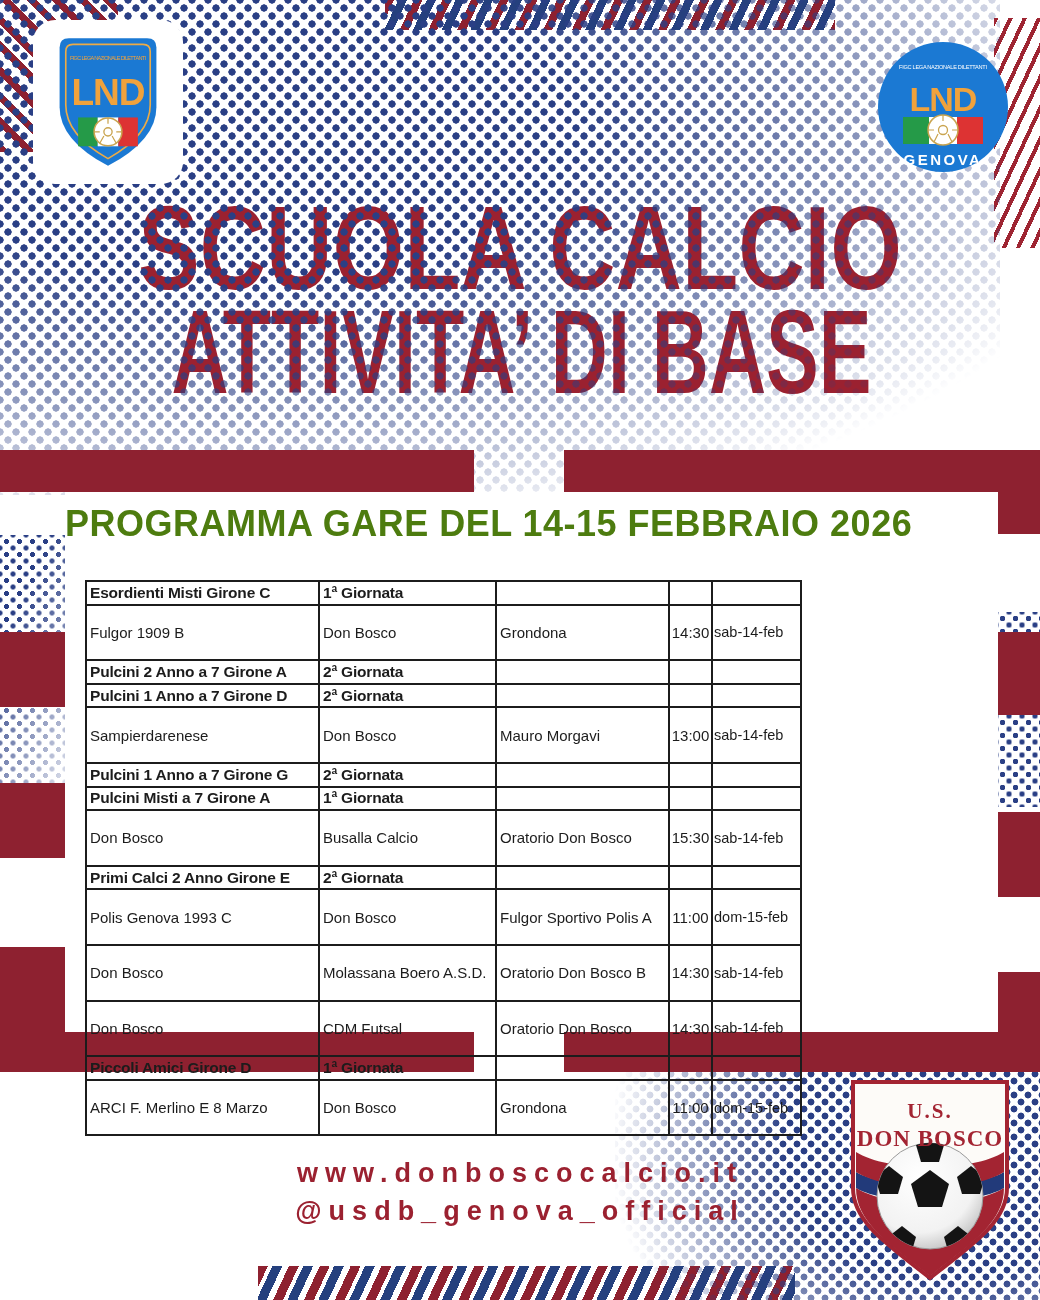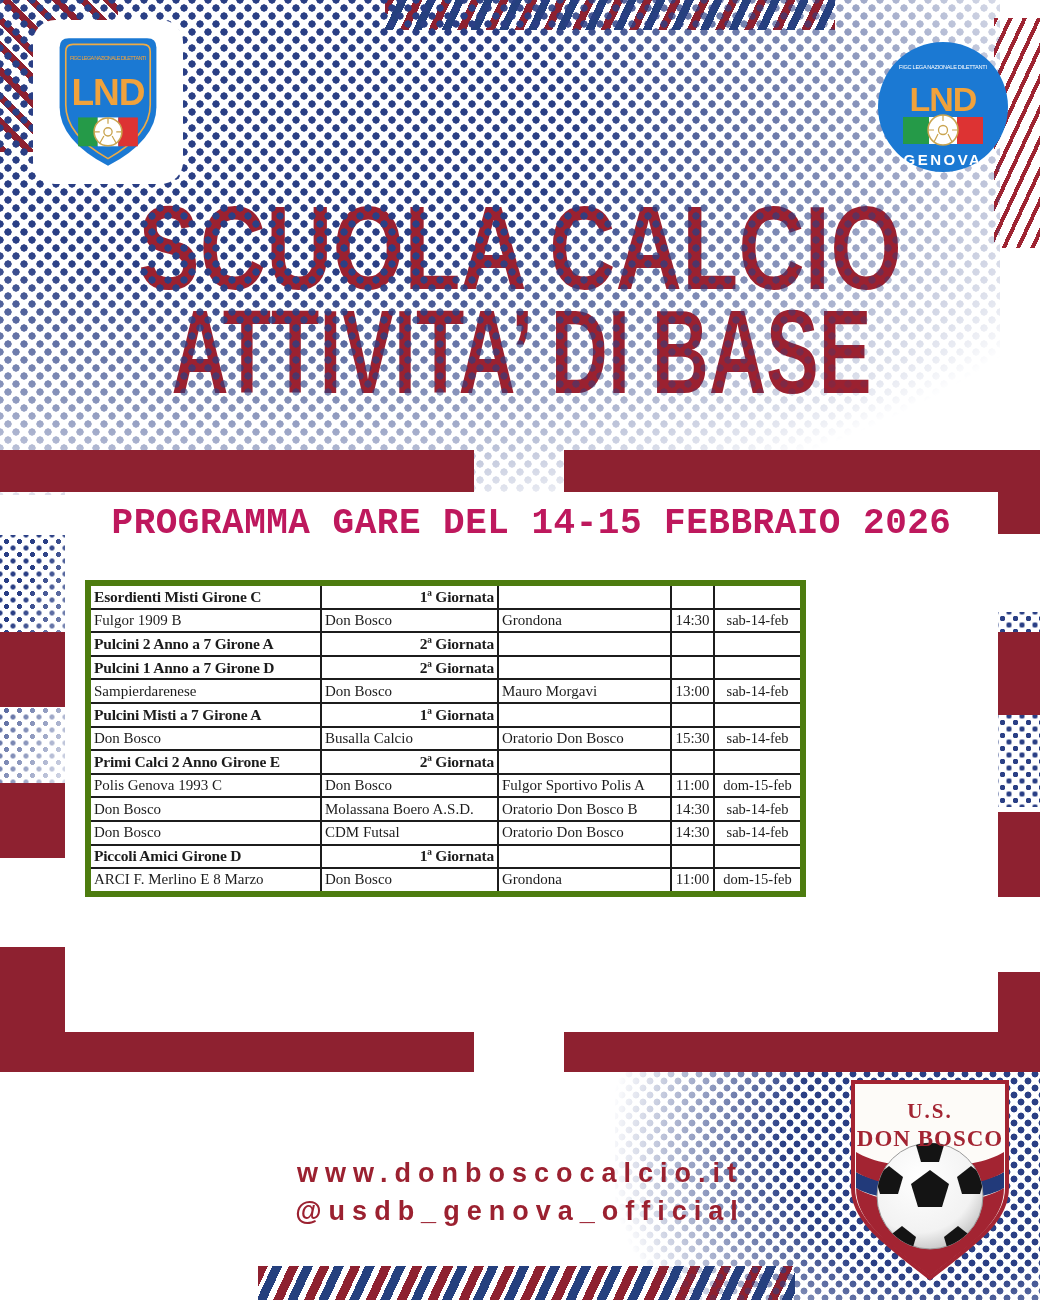--- a/index.html
+++ b/index.html
@@ -63,33 +63,33 @@
   .bar-r3{left:997px;top:972px;width:43px;height:60px;}
 
   
   .main-title{left:0;top:196px;width:1040px;text-align:center;color:#9b2130;font-weight:700;z-index:1;}
   .tl{display:block;font-size:118px;line-height:104px;transform-origin:50% 50%;white-space:nowrap;}
   .tl1{transform:scaleX(.78);}
   .tl2{transform:scaleX(.67);}
 
   
   .card{left:65px;top:492px;width:933px;height:540px;background:#ffffff;z-index:3;}
-  .program-title{left:65px;top:503px;width:933px;text-align:center;font-size:36px;font-weight:700;
-    letter-spacing:.5px;color:#be185d;z-index:4;white-space:nowrap;font-family:Liberation Mono, monospace;}
+  .program-title{left:65px;top:503px;width:933px;font-size:36px;font-weight:700;
+    letter-spacing:.5px;color:#4d7c0f;z-index:4;white-space:nowrap;}
 
   
   .schedule{left:85px;top:580px;z-index:4;}
-  .schedule table{border-collapse:collapse;table-layout:fixed;width:715px;border:6px solid #4d7c0f;
-    font-family:Liberation Serif, serif;}
+  .schedule table{border-collapse:collapse;table-layout:fixed;width:715px;border:1px solid #4d7c0f;
+    font-family:Liberation Sans, sans-serif;}
   .schedule td{border:2px solid #1c1c1c;height:21.6px;padding:0 3px;font-size:15px;color:#1c1c1c;
     white-space:nowrap;overflow:hidden;vertical-align:middle;}
   .schedule tr.group td{font-weight:700;font-size:15.5px;letter-spacing:-.2px;}
-  .schedule td.round{text-align:right;}
-  .schedule tr.match td:nth-child(4){text-align:center;padding:0 1px;}
-  .schedule tr.match td:nth-child(5){text-align:center;padding:0 1px;font-size:14.5px;}
+  .schedule td.round{text-align:left;}
+  .schedule tr.match td:nth-child(4){text-align:center;padding:16px 1px;}
+  .schedule tr.match td:nth-child(5){padding:0 1px;font-size:14.5px;}
 
   
   .footer-web{left:0;top:1158px;width:1040px;text-align:center;font-size:27px;font-weight:700;
     letter-spacing:7px;color:#9b2130;z-index:2;}
   .footer-social{left:0;top:1196px;width:1040px;text-align:center;font-size:27px;font-weight:700;
     letter-spacing:7px;color:#9b2130;z-index:2;}
 
   
   .lnd-card{left:33px;top:20px;width:150px;height:164px;background:#ffffff;border-radius:22px;z-index:4;
     display:flex;align-items:center;justify-content:center;}
@@ -170,20 +170,27 @@
             <td></td>
             <td></td>
             <td></td>
           </tr>
           <tr class="match">
             <td>Sampierdarenese</td>
             <td>Don Bosco</td>
             <td>Mauro Morgavi</td>
             <td>13:00</td>
             <td>sab-14-feb</td>
+          </tr>
+          <tr class="group">
+            <td>Pulcini 1 Anno a 7 Girone G</td>
+            <td class="round">2ª Giornata</td>
+            <td></td>
+            <td></td>
+            <td></td>
           </tr>
           <tr class="group">
             <td>Pulcini Misti a 7 Girone A</td>
             <td class="round">1ª Giornata</td>
             <td></td>
             <td></td>
             <td></td>
           </tr>
           <tr class="match">
             <td>Don Bosco</td>

